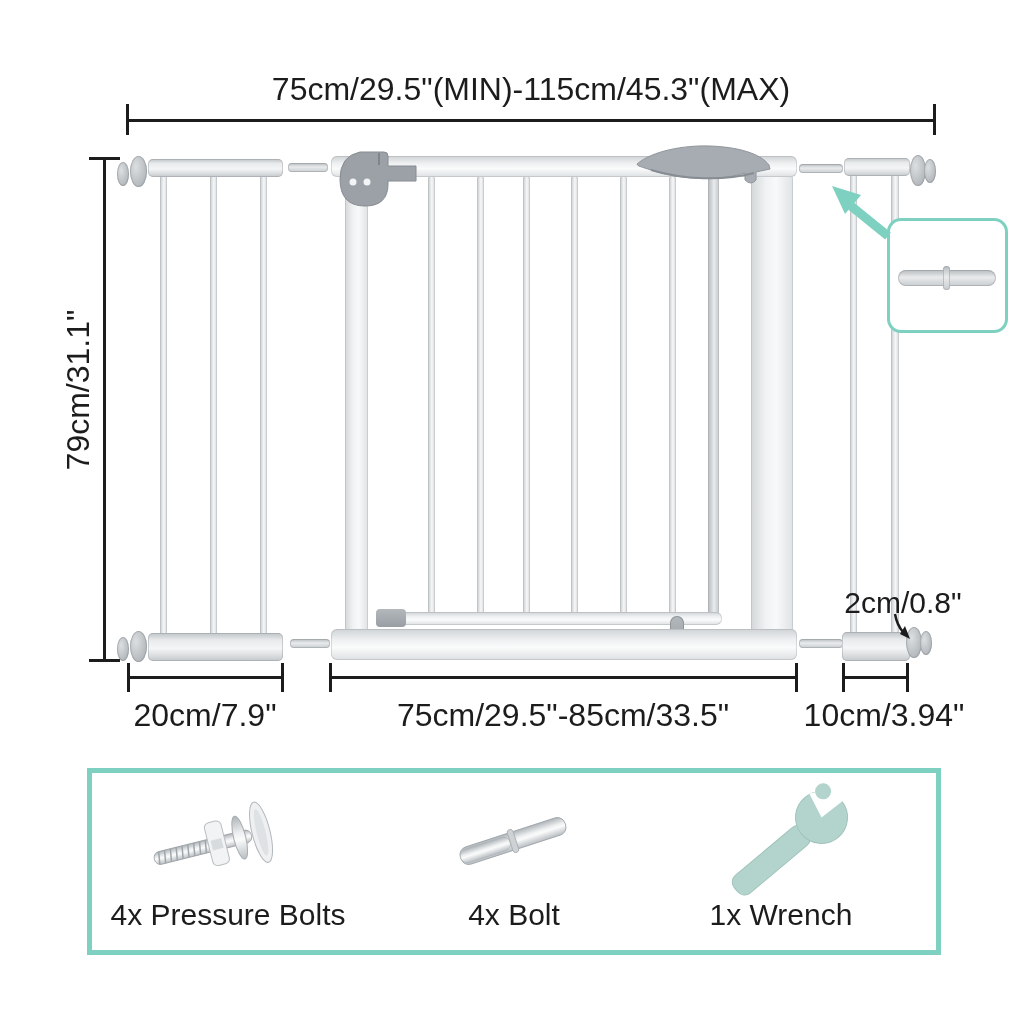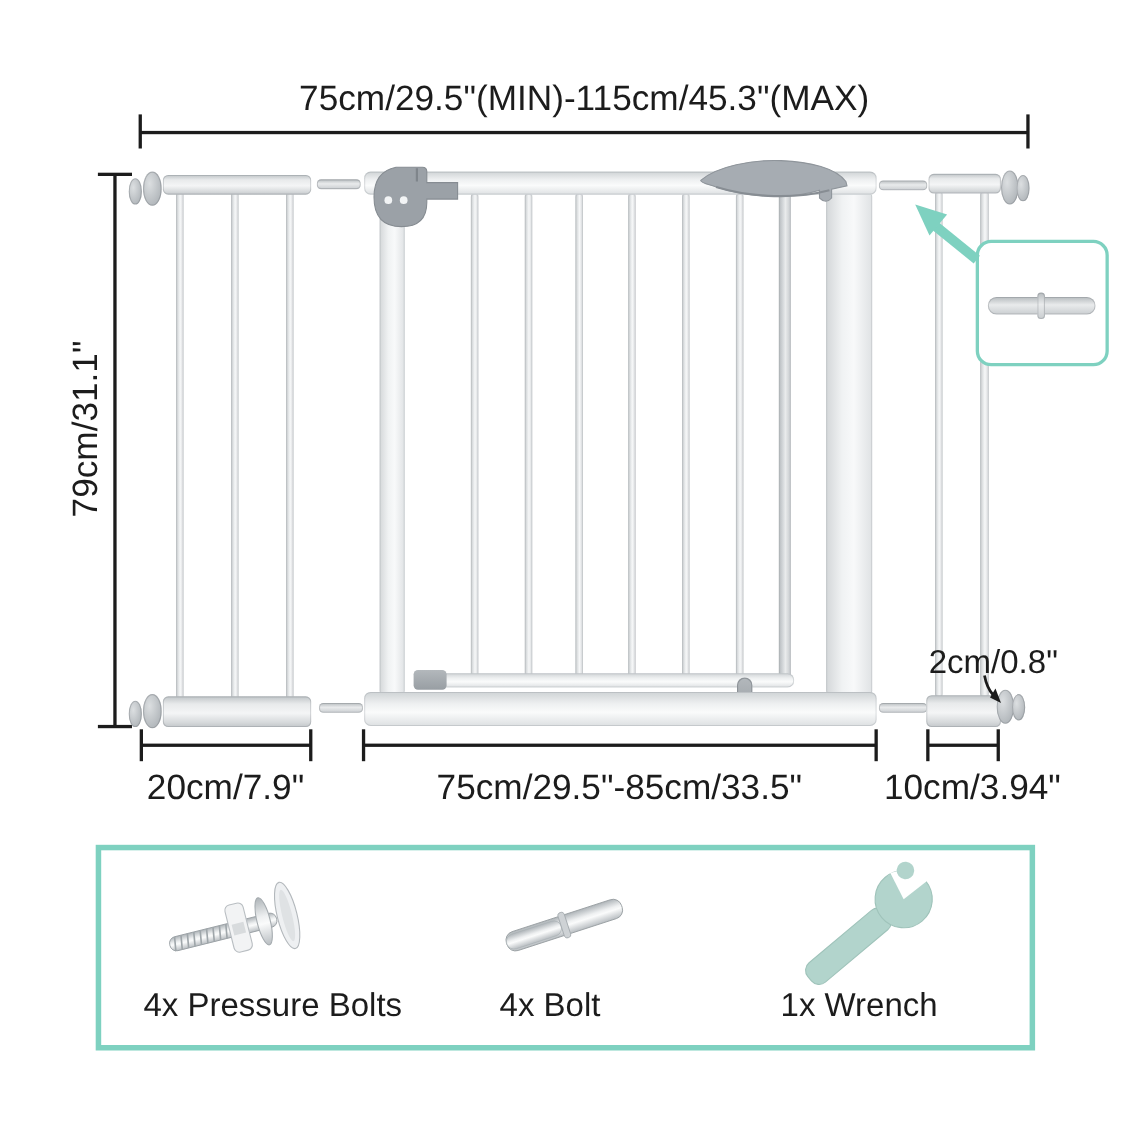--- a/index.html
+++ b/index.html
@@ -164,17 +164,17 @@
 
   <svg class="abs" style="left:715px; top:781px;" width="165" height="115" viewBox="0 0 165 115">
     <g transform="rotate(-40 82 57)">
       <rect x="2" y="46" width="92" height="23" rx="9" fill="#b2d4cc" stroke="#9fc3ba" stroke-width="1"></rect>
       <circle cx="114" cy="57" r="26" fill="#b2d4cc" stroke="#9fc3ba" stroke-width="1"></circle>
       <polygon points="120,31 150,45 142,58 114,57" fill="#ffffff"></polygon>
       <circle cx="132" cy="38" r="8" fill="#b2d4cc"></circle>
     </g>
   </svg>
 
-  <div class="abs hw-label" style="left:248px; top:898px;">4x Pressure Bolts</div>
-  <div class="abs hw-label" style="left:500px; top:898px;">4x Bolt</div>
+  <div class="abs hw-label" style="left:228px; top:898px;">4x Pressure Bolts</div>
+  <div class="abs hw-label" style="left:514px; top:898px;">4x Bolt</div>
   <div class="abs hw-label" style="left:781px; top:898px;">1x Wrench</div>
 
 </div>
 
 </body></html>

